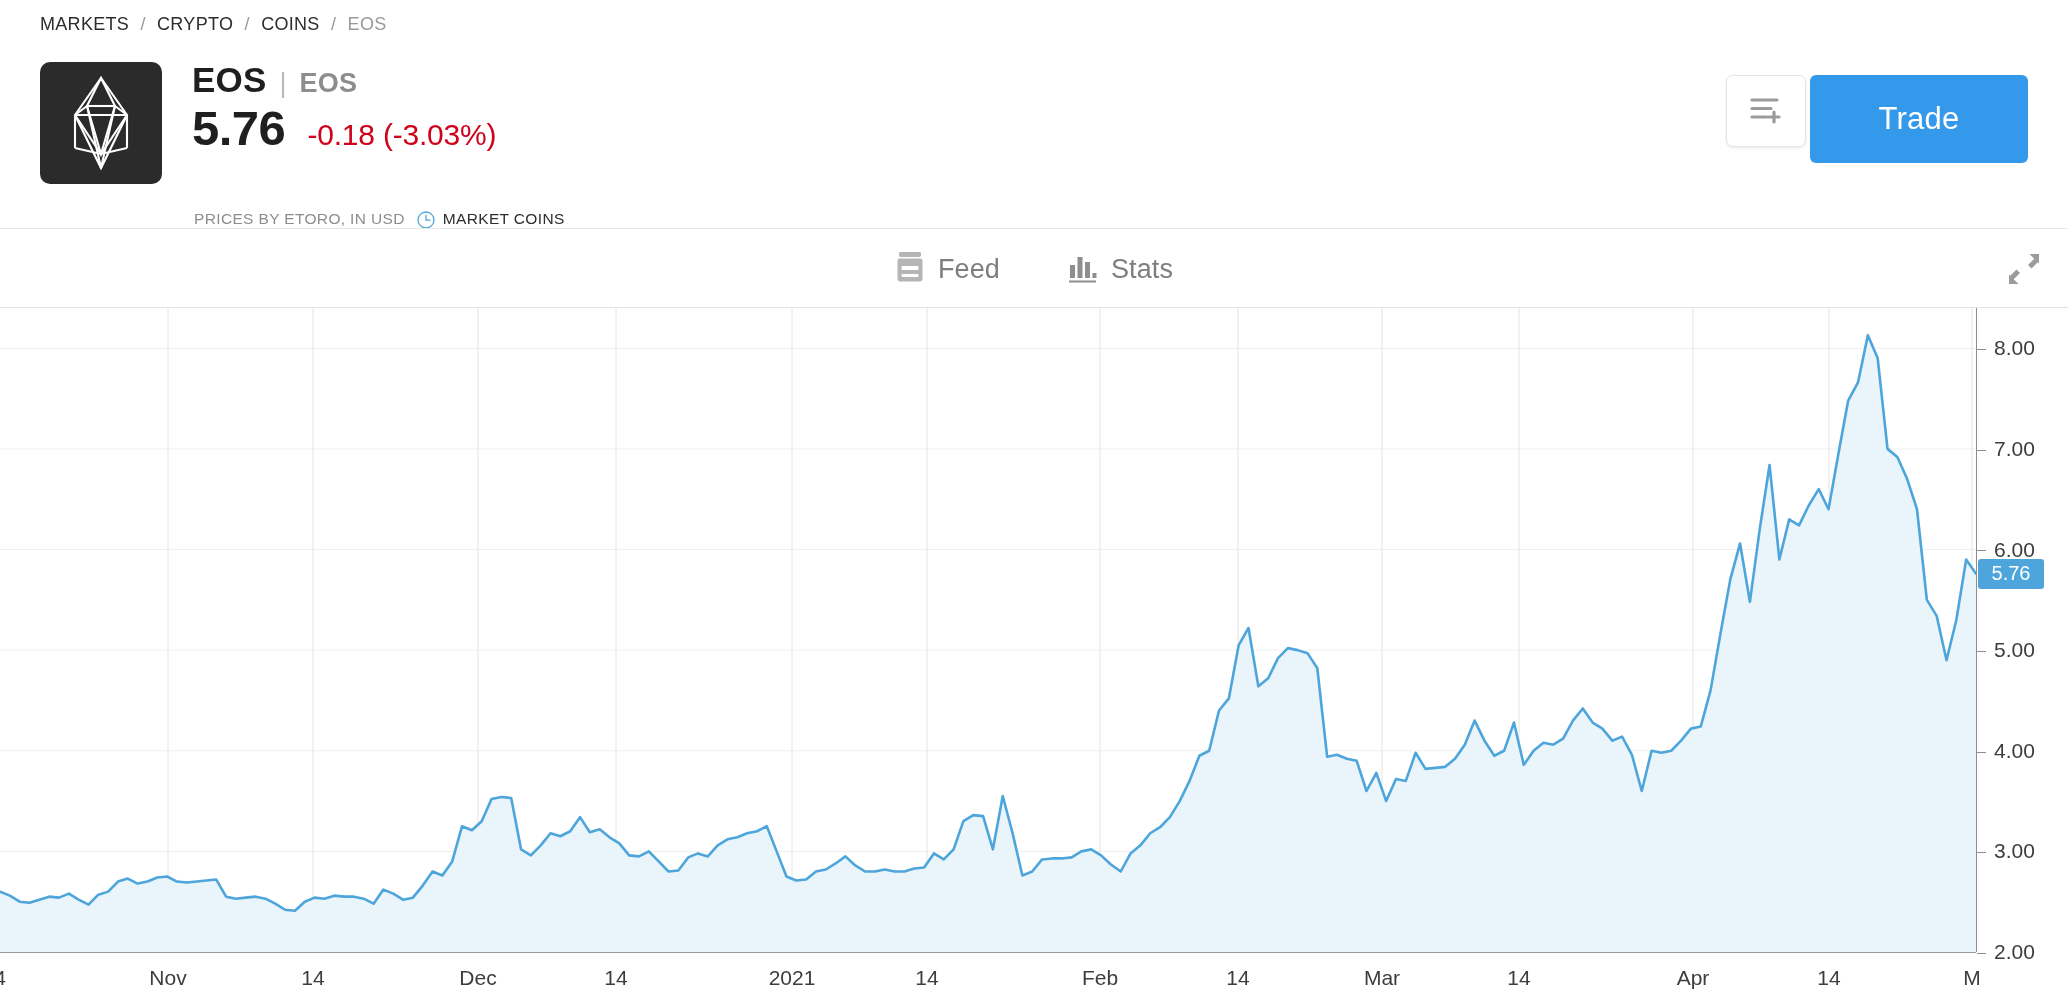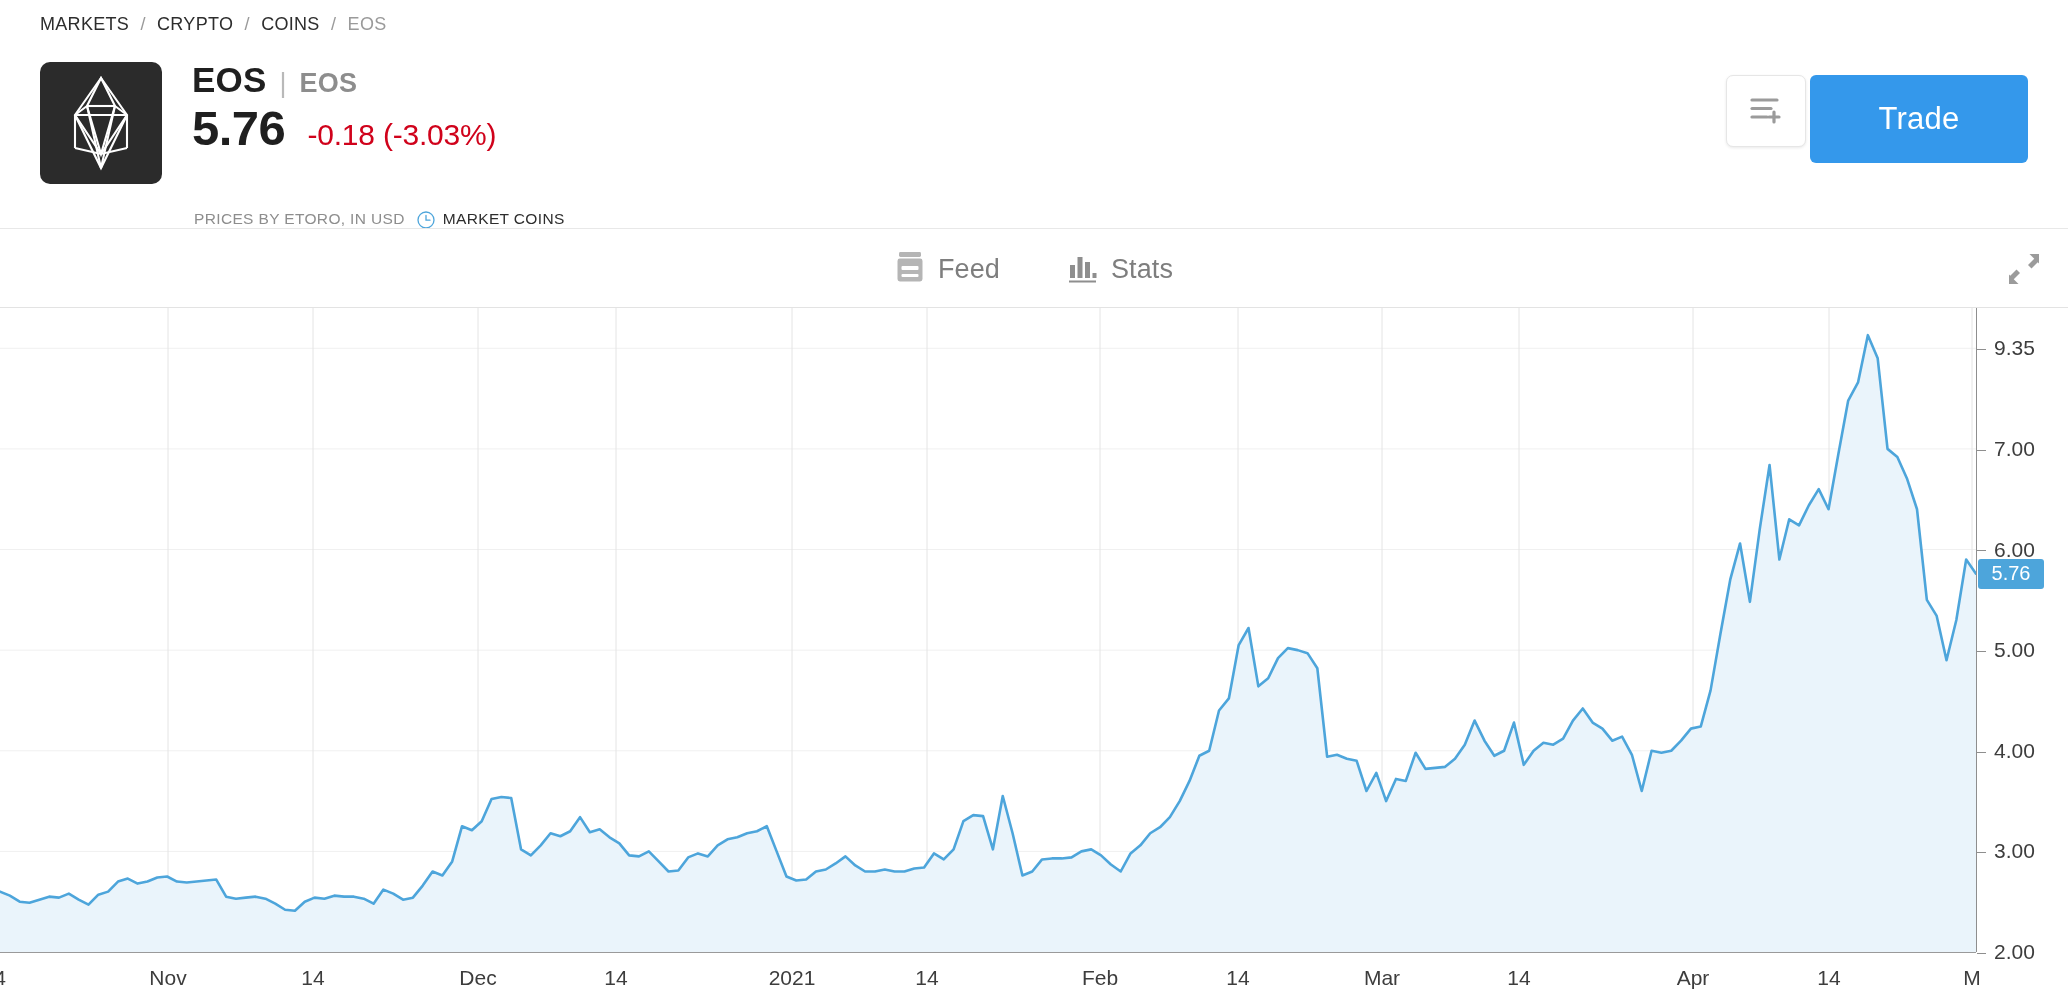--- a/index.html
+++ b/index.html
@@ -265,21 +265,21 @@
           <line x1="1519" y1="0" x2="1519" y2="644" stroke="#e4e4e4" stroke-width="1"></line>
           <line x1="1693" y1="0" x2="1693" y2="644" stroke="#e4e4e4" stroke-width="1"></line>
           <line x1="1829" y1="0" x2="1829" y2="644" stroke="#e4e4e4" stroke-width="1"></line>
           <line x1="1972" y1="0" x2="1972" y2="644" stroke="#e4e4e4" stroke-width="1"></line>
           <path d="M0.00 583.63 L9.83 587.65 L19.66 593.69 L29.49 594.69 L39.32 591.67 L49.15 588.66 L58.99 589.66 L68.82 585.64 L78.65 591.67 L88.48 596.71 L98.31 586.64 L108.14 583.63 L117.97 573.56 L127.80 570.54 L137.63 575.58 L147.46 573.56 L157.29 569.54 L167.12 568.53 L176.96 573.56 L186.79 574.57 L196.62 573.56 L206.45 572.56 L216.28 571.55 L226.11 588.66 L235.94 590.67 L245.77 589.66 L255.60 588.66 L265.43 590.67 L275.26 595.70 L285.09 601.74 L294.93 602.74 L304.76 593.69 L314.59 589.66 L324.42 590.67 L334.25 587.65 L344.08 588.66 L353.91 588.66 L363.74 590.67 L373.57 595.70 L383.40 581.61 L393.23 585.64 L403.06 591.67 L412.90 589.66 L422.73 577.59 L432.56 563.50 L442.39 567.52 L452.22 553.44 L462.05 518.22 L471.88 522.24 L481.71 513.19 L491.54 491.05 L501.37 489.04 L511.20 490.04 L521.03 541.36 L530.87 547.40 L540.70 537.34 L550.53 525.26 L560.36 528.28 L570.19 523.25 L580.02 509.16 L589.85 524.26 L599.68 521.24 L609.51 529.29 L619.34 535.33 L629.17 547.40 L639.00 548.41 L648.84 543.38 L658.67 553.44 L668.50 563.50 L678.33 562.49 L688.16 549.41 L697.99 545.39 L707.82 548.41 L717.65 537.34 L727.48 531.30 L737.31 529.29 L747.14 525.26 L756.98 523.25 L766.81 518.22 L776.64 543.38 L786.47 568.53 L796.30 572.56 L806.13 571.55 L815.96 563.50 L825.79 561.49 L835.62 555.45 L845.45 548.41 L855.28 557.46 L865.11 563.50 L874.95 563.50 L884.78 561.49 L894.61 563.50 L904.44 563.50 L914.27 560.48 L924.10 559.48 L933.93 545.39 L943.76 551.42 L953.59 541.36 L963.42 513.19 L973.25 507.15 L983.08 508.16 L992.92 541.36 L1002.75 488.03 L1012.58 525.26 L1022.41 567.52 L1032.24 563.50 L1042.07 551.42 L1051.90 550.42 L1061.73 550.42 L1071.56 549.41 L1081.39 543.38 L1091.22 541.36 L1101.05 547.40 L1110.89 556.46 L1120.72 563.50 L1130.55 545.39 L1140.38 537.34 L1150.21 525.26 L1160.04 519.23 L1169.87 509.16 L1179.70 493.06 L1189.53 472.94 L1199.36 447.78 L1209.19 442.75 L1219.02 402.50 L1228.86 390.43 L1238.69 337.09 L1248.52 319.99 L1258.35 378.35 L1268.18 370.30 L1278.01 350.18 L1287.84 340.11 L1297.67 342.13 L1307.50 345.14 L1317.33 360.24 L1327.16 448.79 L1337.00 446.78 L1346.83 450.80 L1356.66 452.81 L1366.49 483.00 L1376.32 464.89 L1386.15 493.06 L1395.98 470.93 L1405.81 472.94 L1415.64 444.76 L1425.47 460.86 L1435.30 459.86 L1445.13 458.85 L1454.97 450.80 L1464.80 436.71 L1474.63 412.56 L1484.46 432.69 L1494.29 447.78 L1504.12 442.75 L1513.95 414.57 L1523.78 456.84 L1533.61 442.75 L1543.44 434.70 L1553.27 436.71 L1563.10 430.68 L1572.94 412.56 L1582.77 400.49 L1592.60 414.57 L1602.43 420.61 L1612.26 432.69 L1622.09 428.66 L1631.92 446.78 L1641.75 483.00 L1651.58 442.75 L1661.41 444.76 L1671.24 442.75 L1681.07 432.69 L1690.91 420.61 L1700.74 418.60 L1710.57 382.38 L1720.40 326.02 L1730.23 271.69 L1740.06 235.46 L1749.89 293.82 L1759.72 221.38 L1769.55 156.98 L1779.38 251.56 L1789.21 211.31 L1799.04 217.35 L1808.88 197.23 L1818.71 181.13 L1828.54 201.25 L1838.37 145.91 L1848.20 92.57 L1858.03 74.46 L1867.86 27.17 L1877.69 50.31 L1887.52 140.88 L1897.35 148.93 L1907.18 171.06 L1917.01 201.25 L1926.85 291.81 L1936.68 307.91 L1946.51 352.19 L1956.34 311.94 L1966.17 251.56 L1976.00 265.65 L1976 644 L0 644 Z" fill="#eaf4fb" stroke="none"></path>
           <path d="M0.00 583.63 L9.83 587.65 L19.66 593.69 L29.49 594.69 L39.32 591.67 L49.15 588.66 L58.99 589.66 L68.82 585.64 L78.65 591.67 L88.48 596.71 L98.31 586.64 L108.14 583.63 L117.97 573.56 L127.80 570.54 L137.63 575.58 L147.46 573.56 L157.29 569.54 L167.12 568.53 L176.96 573.56 L186.79 574.57 L196.62 573.56 L206.45 572.56 L216.28 571.55 L226.11 588.66 L235.94 590.67 L245.77 589.66 L255.60 588.66 L265.43 590.67 L275.26 595.70 L285.09 601.74 L294.93 602.74 L304.76 593.69 L314.59 589.66 L324.42 590.67 L334.25 587.65 L344.08 588.66 L353.91 588.66 L363.74 590.67 L373.57 595.70 L383.40 581.61 L393.23 585.64 L403.06 591.67 L412.90 589.66 L422.73 577.59 L432.56 563.50 L442.39 567.52 L452.22 553.44 L462.05 518.22 L471.88 522.24 L481.71 513.19 L491.54 491.05 L501.37 489.04 L511.20 490.04 L521.03 541.36 L530.87 547.40 L540.70 537.34 L550.53 525.26 L560.36 528.28 L570.19 523.25 L580.02 509.16 L589.85 524.26 L599.68 521.24 L609.51 529.29 L619.34 535.33 L629.17 547.40 L639.00 548.41 L648.84 543.38 L658.67 553.44 L668.50 563.50 L678.33 562.49 L688.16 549.41 L697.99 545.39 L707.82 548.41 L717.65 537.34 L727.48 531.30 L737.31 529.29 L747.14 525.26 L756.98 523.25 L766.81 518.22 L776.64 543.38 L786.47 568.53 L796.30 572.56 L806.13 571.55 L815.96 563.50 L825.79 561.49 L835.62 555.45 L845.45 548.41 L855.28 557.46 L865.11 563.50 L874.95 563.50 L884.78 561.49 L894.61 563.50 L904.44 563.50 L914.27 560.48 L924.10 559.48 L933.93 545.39 L943.76 551.42 L953.59 541.36 L963.42 513.19 L973.25 507.15 L983.08 508.16 L992.92 541.36 L1002.75 488.03 L1012.58 525.26 L1022.41 567.52 L1032.24 563.50 L1042.07 551.42 L1051.90 550.42 L1061.73 550.42 L1071.56 549.41 L1081.39 543.38 L1091.22 541.36 L1101.05 547.40 L1110.89 556.46 L1120.72 563.50 L1130.55 545.39 L1140.38 537.34 L1150.21 525.26 L1160.04 519.23 L1169.87 509.16 L1179.70 493.06 L1189.53 472.94 L1199.36 447.78 L1209.19 442.75 L1219.02 402.50 L1228.86 390.43 L1238.69 337.09 L1248.52 319.99 L1258.35 378.35 L1268.18 370.30 L1278.01 350.18 L1287.84 340.11 L1297.67 342.13 L1307.50 345.14 L1317.33 360.24 L1327.16 448.79 L1337.00 446.78 L1346.83 450.80 L1356.66 452.81 L1366.49 483.00 L1376.32 464.89 L1386.15 493.06 L1395.98 470.93 L1405.81 472.94 L1415.64 444.76 L1425.47 460.86 L1435.30 459.86 L1445.13 458.85 L1454.97 450.80 L1464.80 436.71 L1474.63 412.56 L1484.46 432.69 L1494.29 447.78 L1504.12 442.75 L1513.95 414.57 L1523.78 456.84 L1533.61 442.75 L1543.44 434.70 L1553.27 436.71 L1563.10 430.68 L1572.94 412.56 L1582.77 400.49 L1592.60 414.57 L1602.43 420.61 L1612.26 432.69 L1622.09 428.66 L1631.92 446.78 L1641.75 483.00 L1651.58 442.75 L1661.41 444.76 L1671.24 442.75 L1681.07 432.69 L1690.91 420.61 L1700.74 418.60 L1710.57 382.38 L1720.40 326.02 L1730.23 271.69 L1740.06 235.46 L1749.89 293.82 L1759.72 221.38 L1769.55 156.98 L1779.38 251.56 L1789.21 211.31 L1799.04 217.35 L1808.88 197.23 L1818.71 181.13 L1828.54 201.25 L1838.37 145.91 L1848.20 92.57 L1858.03 74.46 L1867.86 27.17 L1877.69 50.31 L1887.52 140.88 L1897.35 148.93 L1907.18 171.06 L1917.01 201.25 L1926.85 291.81 L1936.68 307.91 L1946.51 352.19 L1956.34 311.94 L1966.17 251.56 L1976.00 265.65" fill="none" stroke="#4da5db" stroke-width="2.6" stroke-linejoin="round" stroke-linecap="round"></path>
         </svg>
     </div>
 
     <div class="yaxis" id="yaxis">
-        <div class="ytick" style="top: 40.25px;"><i></i><span>9.35</span></div>
+        <div class="ytick" style="top: 40.25px;"><i></i><span>8.00</span></div>
         <div class="ytick" style="top: 140.875px;"><i></i><span>7.00</span></div>
         <div class="ytick" style="top: 241.5px;"><i></i><span>6.00</span></div>
         <div class="ytick" style="top: 342.125px;"><i></i><span>5.00</span></div>
         <div class="ytick" style="top: 442.75px;"><i></i><span>4.00</span></div>
         <div class="ytick" style="top: 543.375px;"><i></i><span>3.00</span></div>
         <div class="ytick" style="top: 644px;"><i></i><span>2.00</span></div>
         <div class="price-badge" style="top: 265.65px; background: rgb(77, 165, 219);">5.76</div>
       </div>
     <div class="xaxis" id="xaxis">
         <div class="xtick" style="left: 0px;">4</div>

